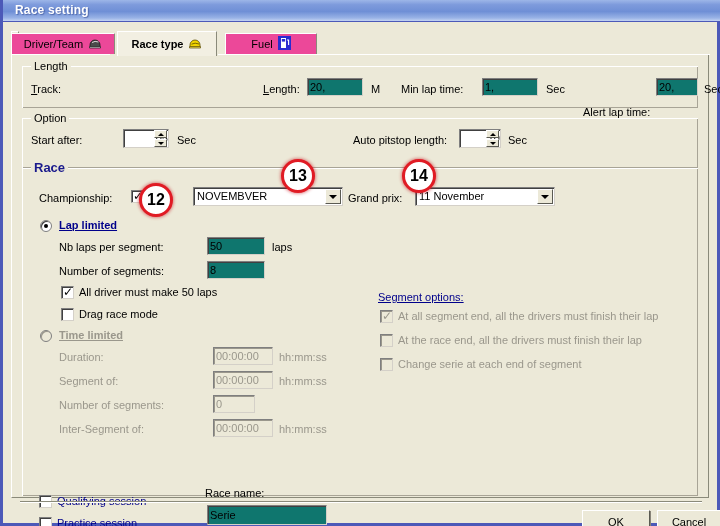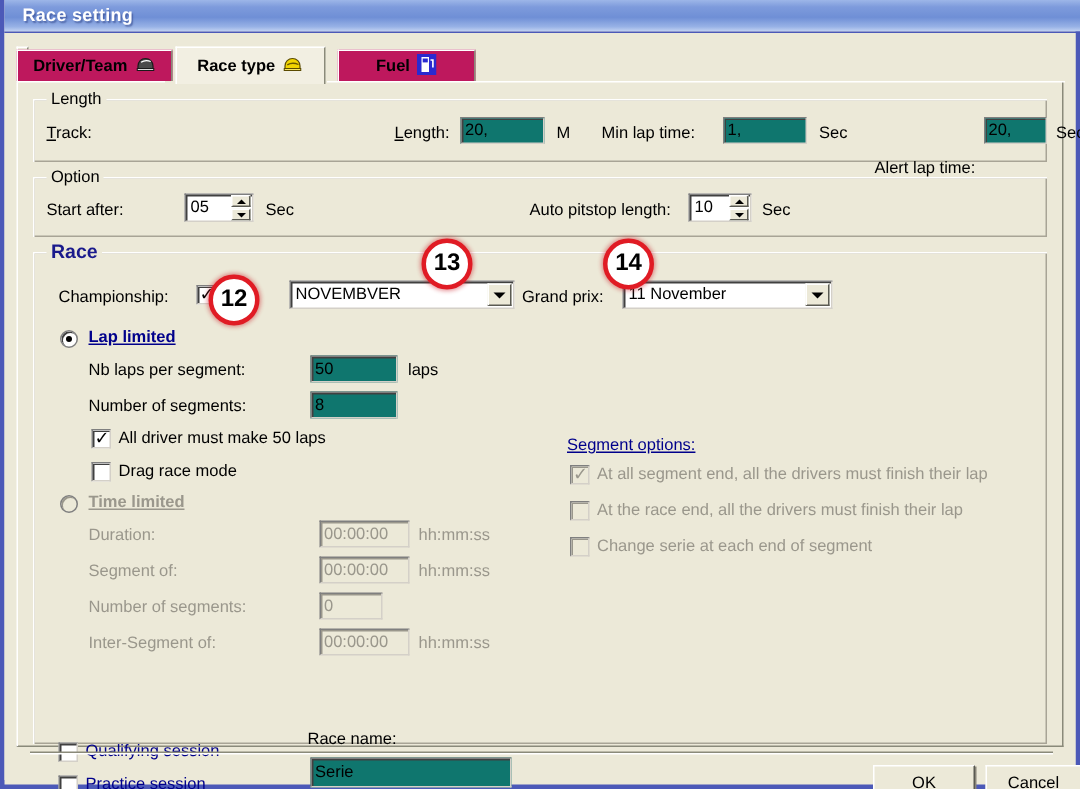--- a/index.html
+++ b/index.html
@@ -39,29 +39,28 @@
     width: 714px; height: 498px;
     background: #ece9d8;
   }
   
   #tabstrip {
     position: absolute; left: 8px; top: 9px;
     width: 698px; height: 24px;
   }
   .tab {
     position: absolute; top: 2px; height: 22px;
-    background: #be185d;
+    background: #ec4899;
     border: 1px solid #ffffff;
     border-right-color: #8a8a7a;
     border-bottom-color: #8a8a7a;
     display: flex; align-items: center; justify-content: center;
     gap: 5px;
     padding: 0 8px;
     color: #000;
-    font-weight: bold;
   }
   .tab.active {
     top: 0; height: 25px;
     font-weight: bold;
     background: #f2efe2;
     border-bottom: none;
     z-index: 3;
   }
   #tab-driver { left: 0; width: 104px; }
   #tab-racetype { left: 106px; width: 100px; }
@@ -349,21 +348,21 @@
         </div>
         <span class="lbl" style="left:523px; top:16px;">Sec</span>
 
         <span class="lbl" style="left:560px; top:16px;margin-top:23px;">Alert lap time:</span>
         <div class="textbox" style="left:633px; top:11px; width:42px;">
           <span>20,</span>
         </div>
         <span class="lbl" style="left:681px; top:16px;">Sec</span>
       </div>
 
-      <div class="group" style="left:10px; top:64px; width:676px; height:40px;">
+      <div class="group" style="left:10px; top:64px; width:676px; height:50px;text-align:right;">
         <div class="group-inner-hl"></div>
         <span class="group-title">Option</span>
 
         <span class="lbl" style="left:8px; top:15px;">Start after:</span>
         <div class="spin" style="left:100px; top:10px; width:46px;">
           <span>05</span>
           <span class="spinbtns">
             <div class="up">
                 <i class="arrow-up-sm"></i>
               </div>
@@ -475,21 +474,21 @@
         <div class="checkbox disabled" style="left:357px; top:189px;"></div>
         <span class="lbl disabled" style="left:375px; top:189px;">Change serie at each end of segment</span>
 
         <div class="checkbox" style="left:16px; top:326px;"></div>
         <span class="lbl blue" style="left:34px; top:326px;">Qualifying session</span>
 
         <div class="checkbox" style="left:16px; top:348px;"></div>
         <span class="lbl blue" style="left:34px; top:348px;">Practice session</span>
 
         <span class="lbl" style="left:182px; top:318px;">Race name:</span>
-        <div class="textbox" style="left:184px; top:336px; width:134px; height:20px; line-height:17px;">
+        <div class="textbox" style="left:184px; top:336px; width:120px; height:20px; line-height:17px;">
           <span>Serie</span>
         </div>
       </div>
 
       <div class="bottom-sep" style="left:8px; top:447px; width:682px;"></div>
       <div class="btn" style="left:570px; top:456px; width:68px;">
         <span>OK</span>
       </div>
       <div class="btn" style="left:645px; top:456px; width:64px;">
         <span>Cancel</span>

